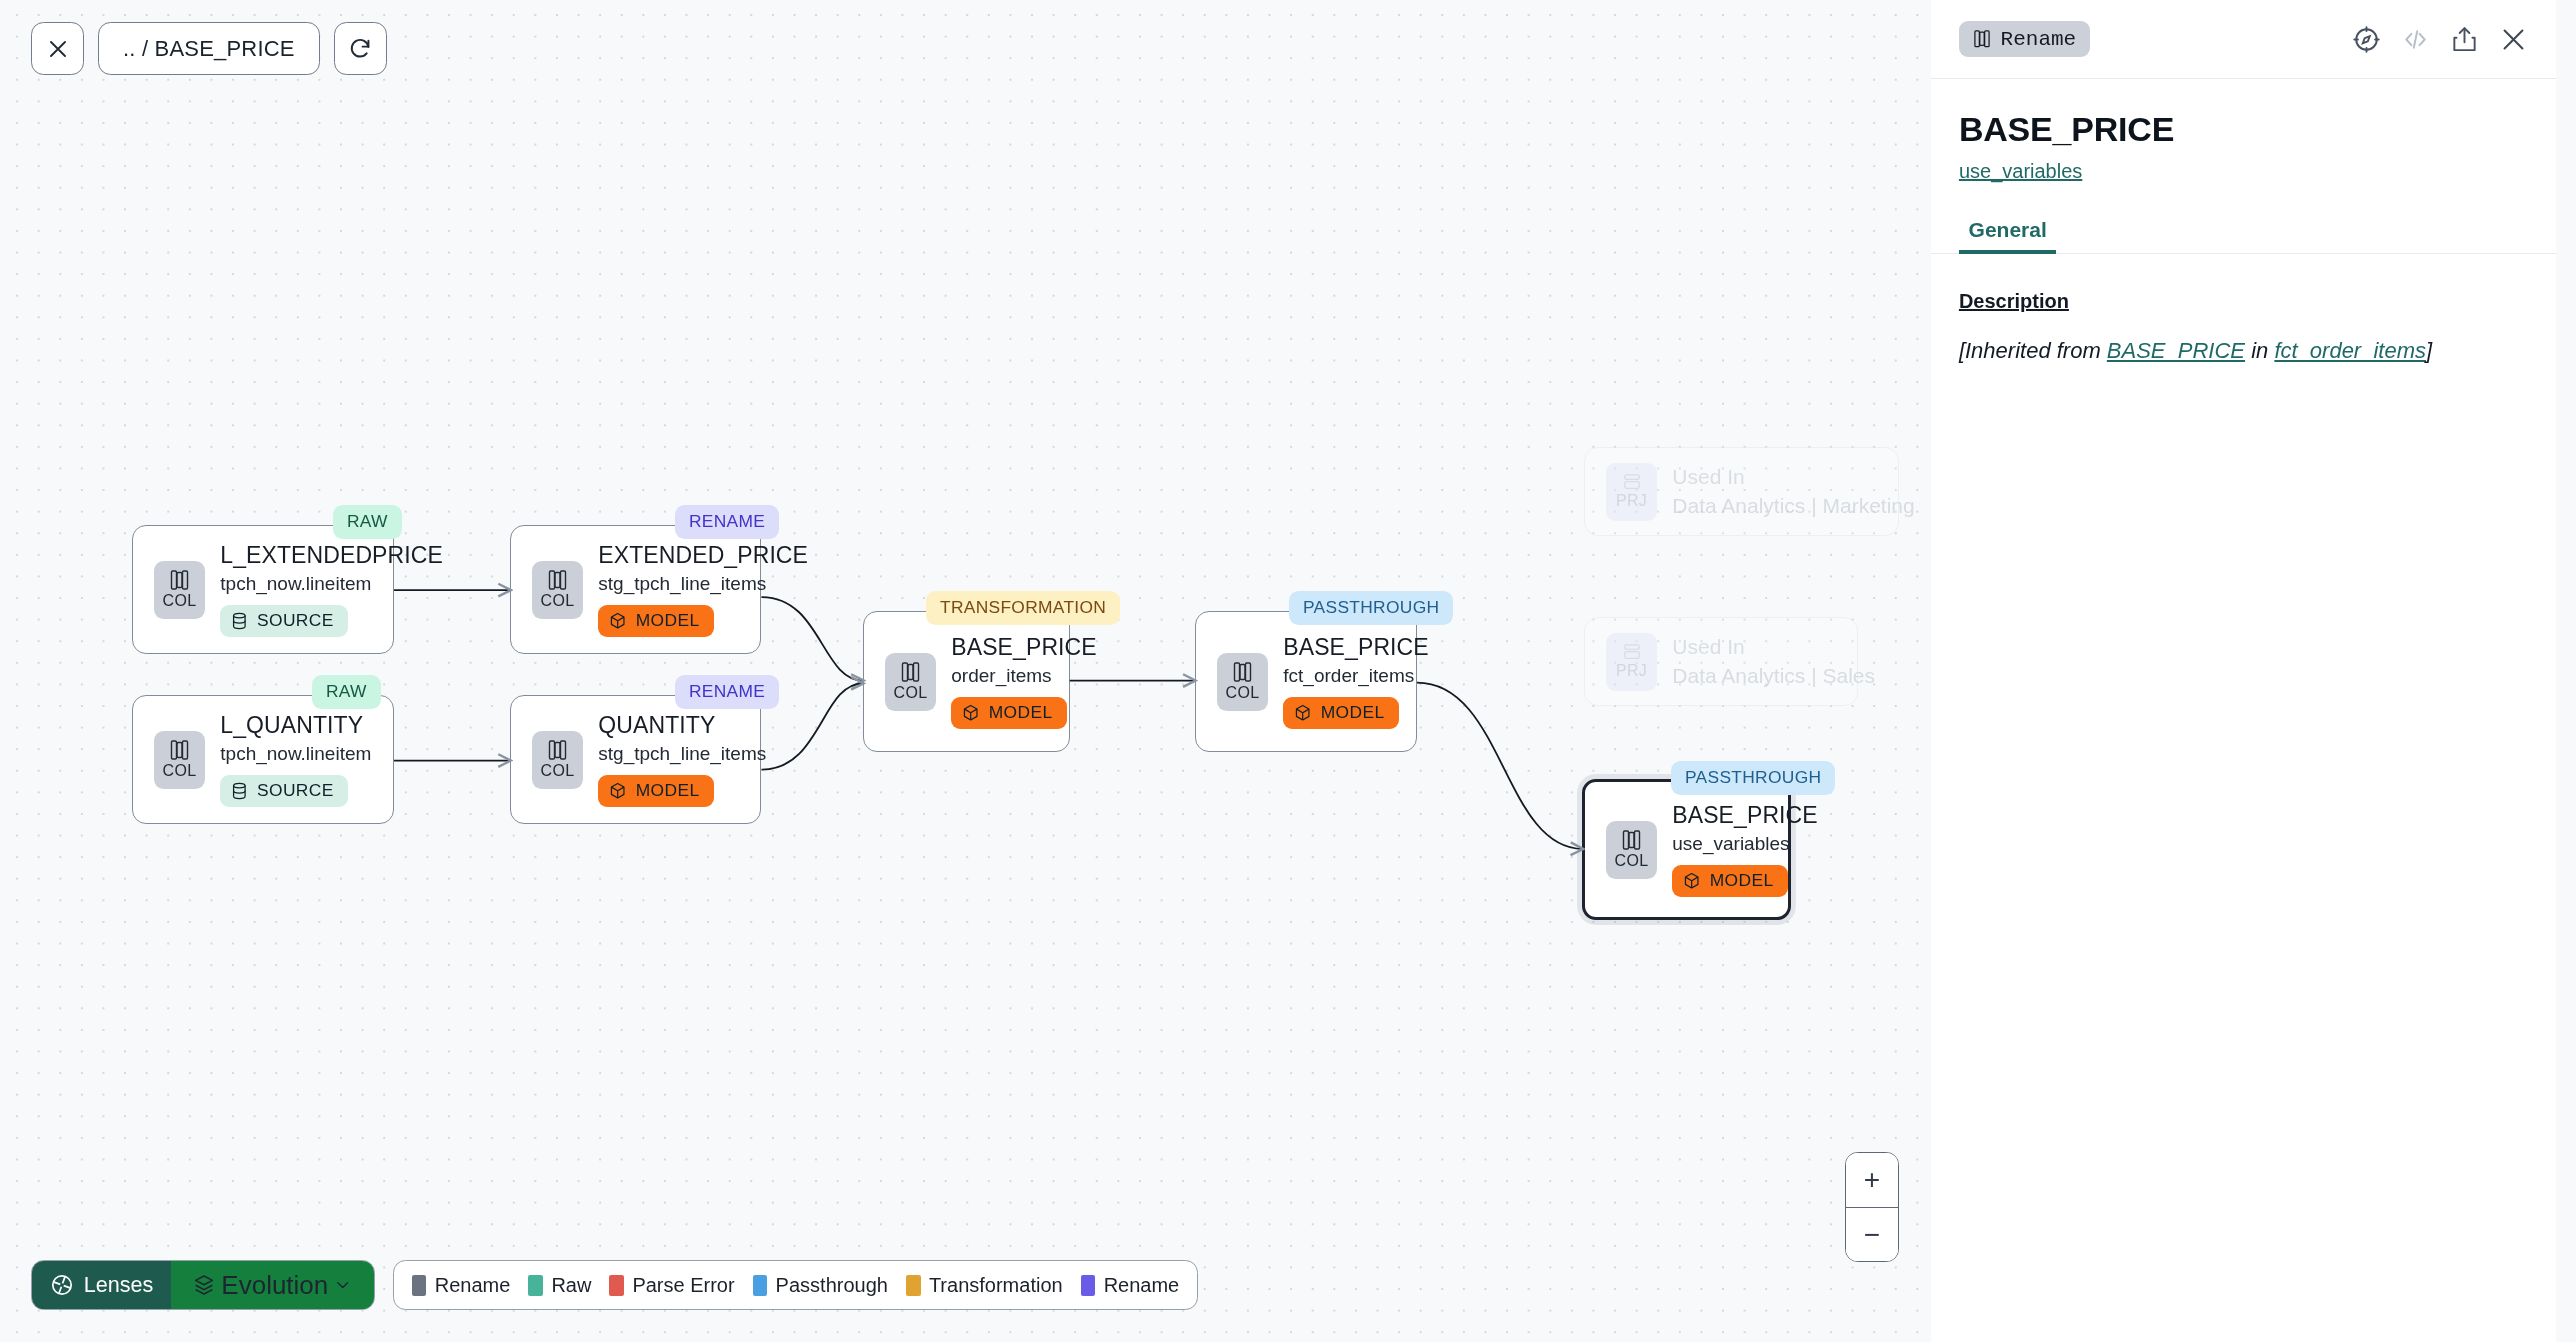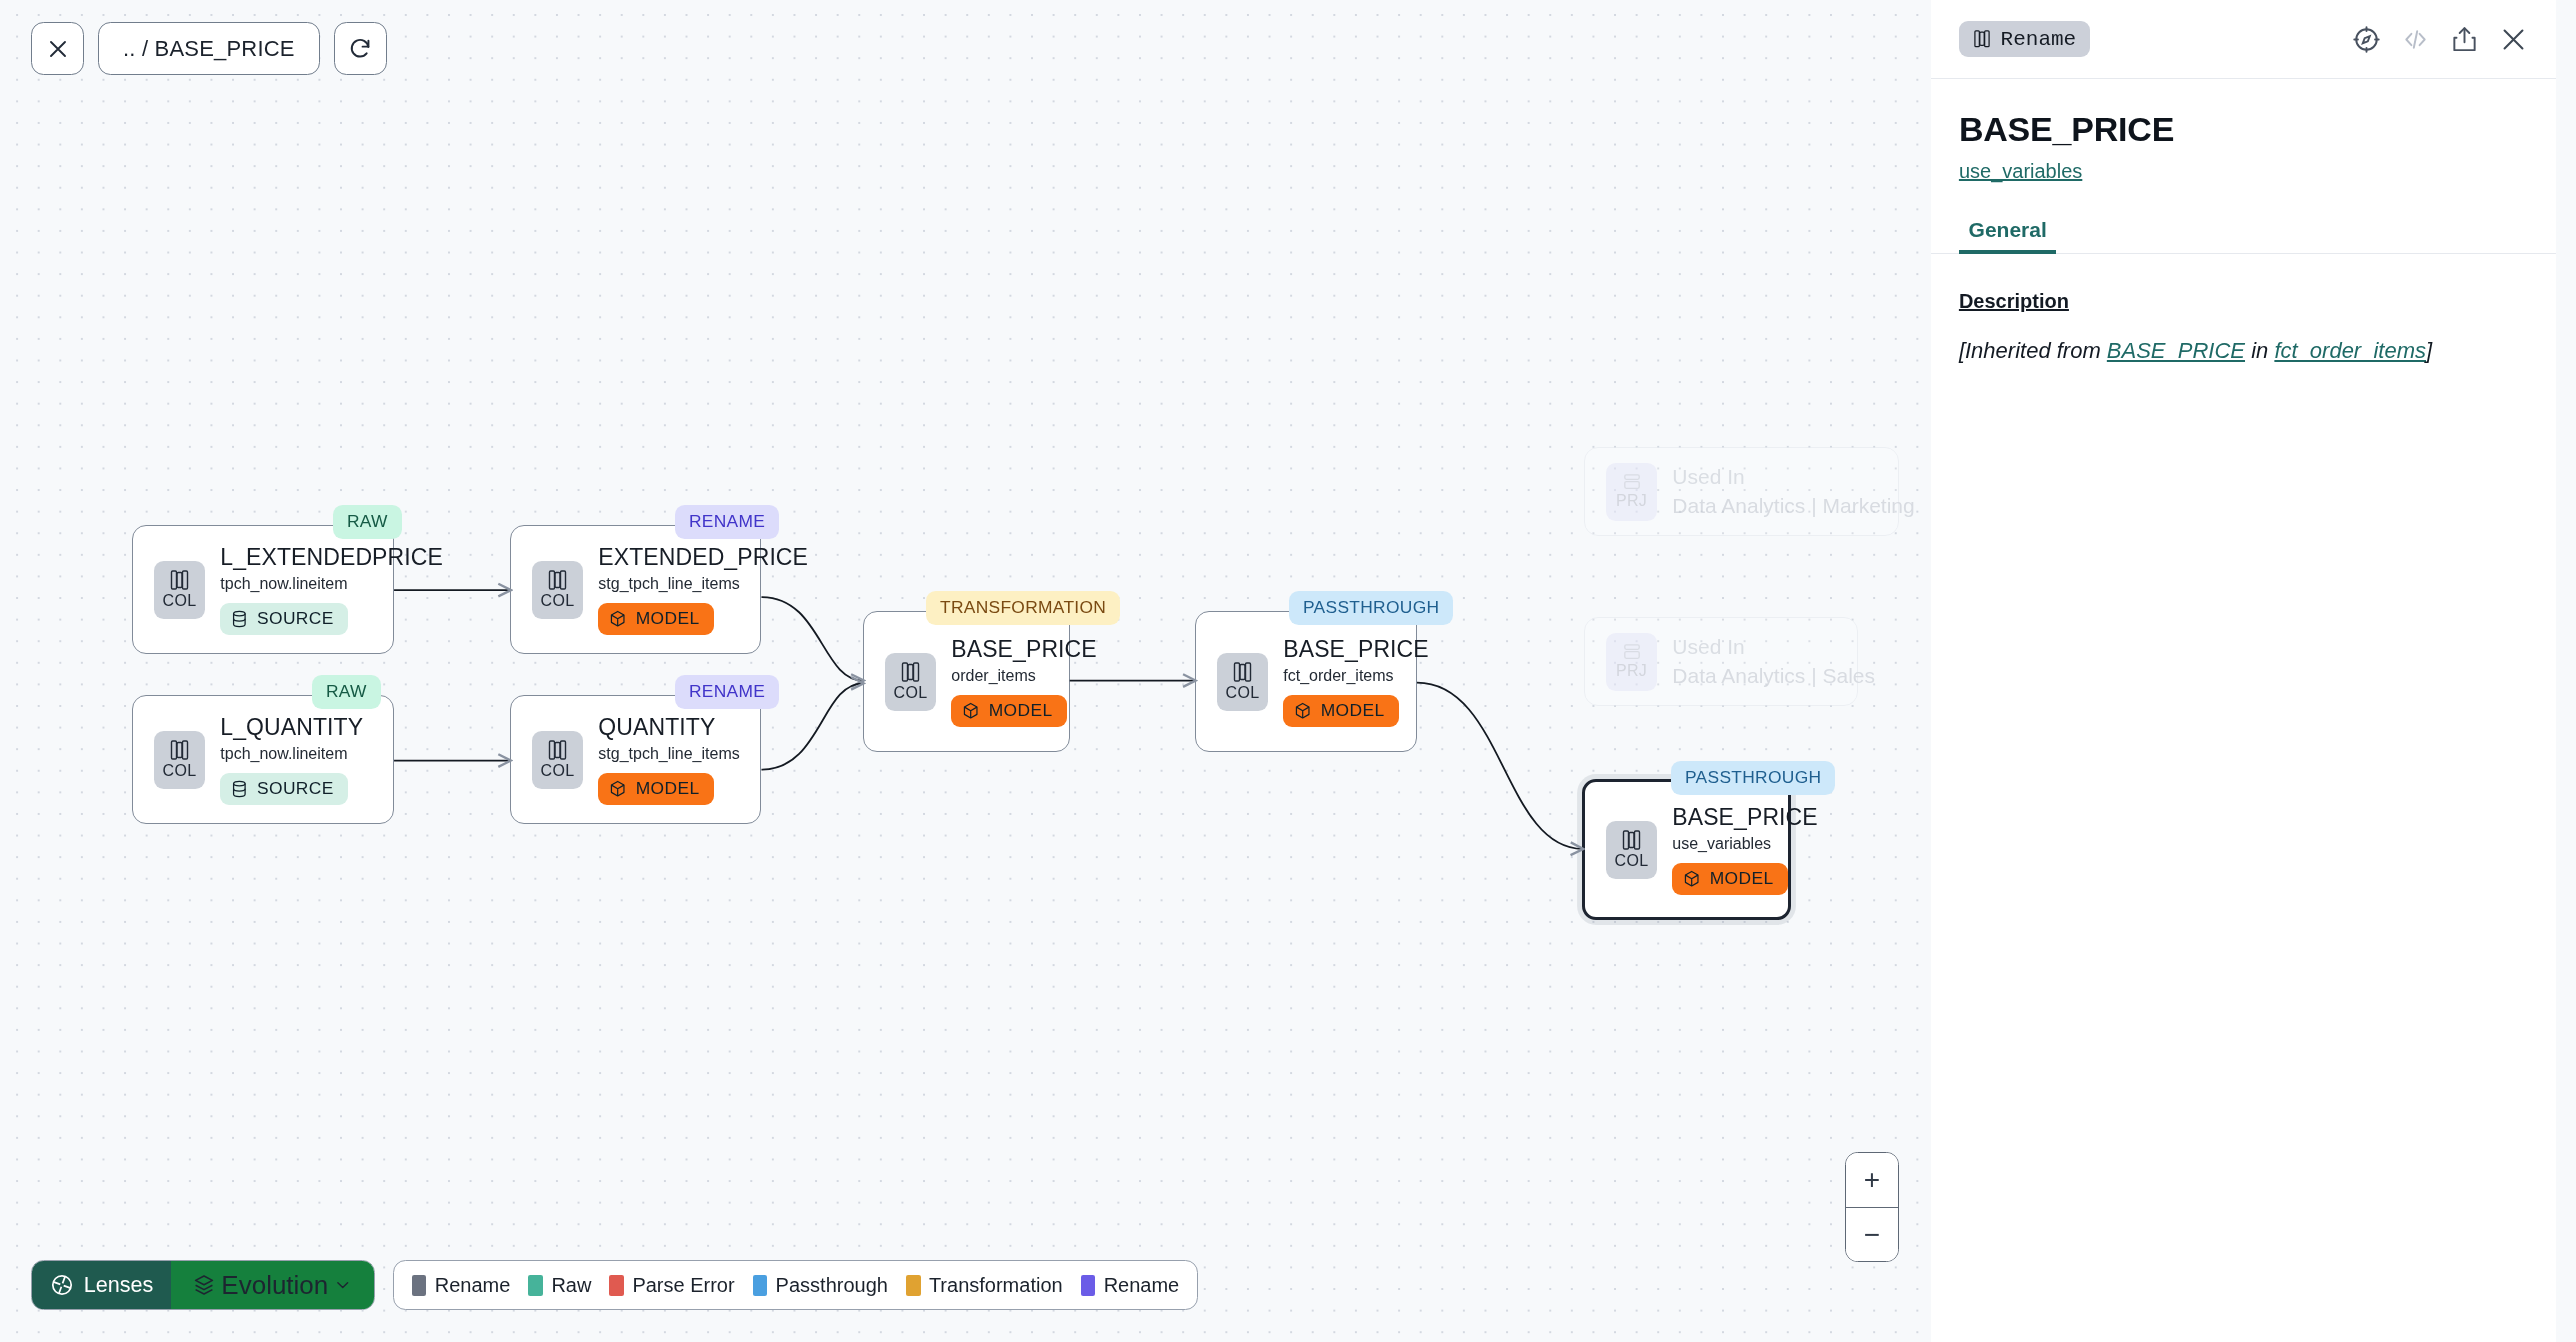--- a/index.html
+++ b/index.html
@@ -45,21 +45,21 @@
   .node.selected { border: 3.2px solid #1d2430; box-shadow: 0 0 0 4.9px rgba(140,150,165,.20); }
   .node .colchip {
     width: 51px; height: 58px; flex: 0 0 51px;
     background: #cbd0d8; border-radius: 9.7px;
     display: flex; flex-direction: column; align-items: center; justify-content: center;
     gap: 1.4px; margin-right: 15.3px;
   }
   .node .colchip .lbl { font-size: 16px; color: #222a36; letter-spacing: 0.3px; }
   .node .body { display: flex; flex-direction: column; gap: 3.5px; min-width: 0; }
   .node .nm { font-size: 23px; color: #171d26; white-space: nowrap; letter-spacing: 0.1px; }
-  .node .sub { font-size: 16px; color: #232a34; white-space: nowrap; }
+  .node .sub { font-size: 19px; color: #232a34; white-space: nowrap; }
   .pill {
     margin-top: 6.3px; align-self: flex-start;
     display: inline-flex; align-items: center; gap: 9px;
     padding: 5.6px 14px 5.6px 11px; border-radius: 9px;
     font-size: 17.4px; letter-spacing: 0.4px;
   }
   .pill.source { background: #d5efe6; color: #10202a; }
   .pill.model  { background: #f97316; color: #10202a; }
 
   .tag {

